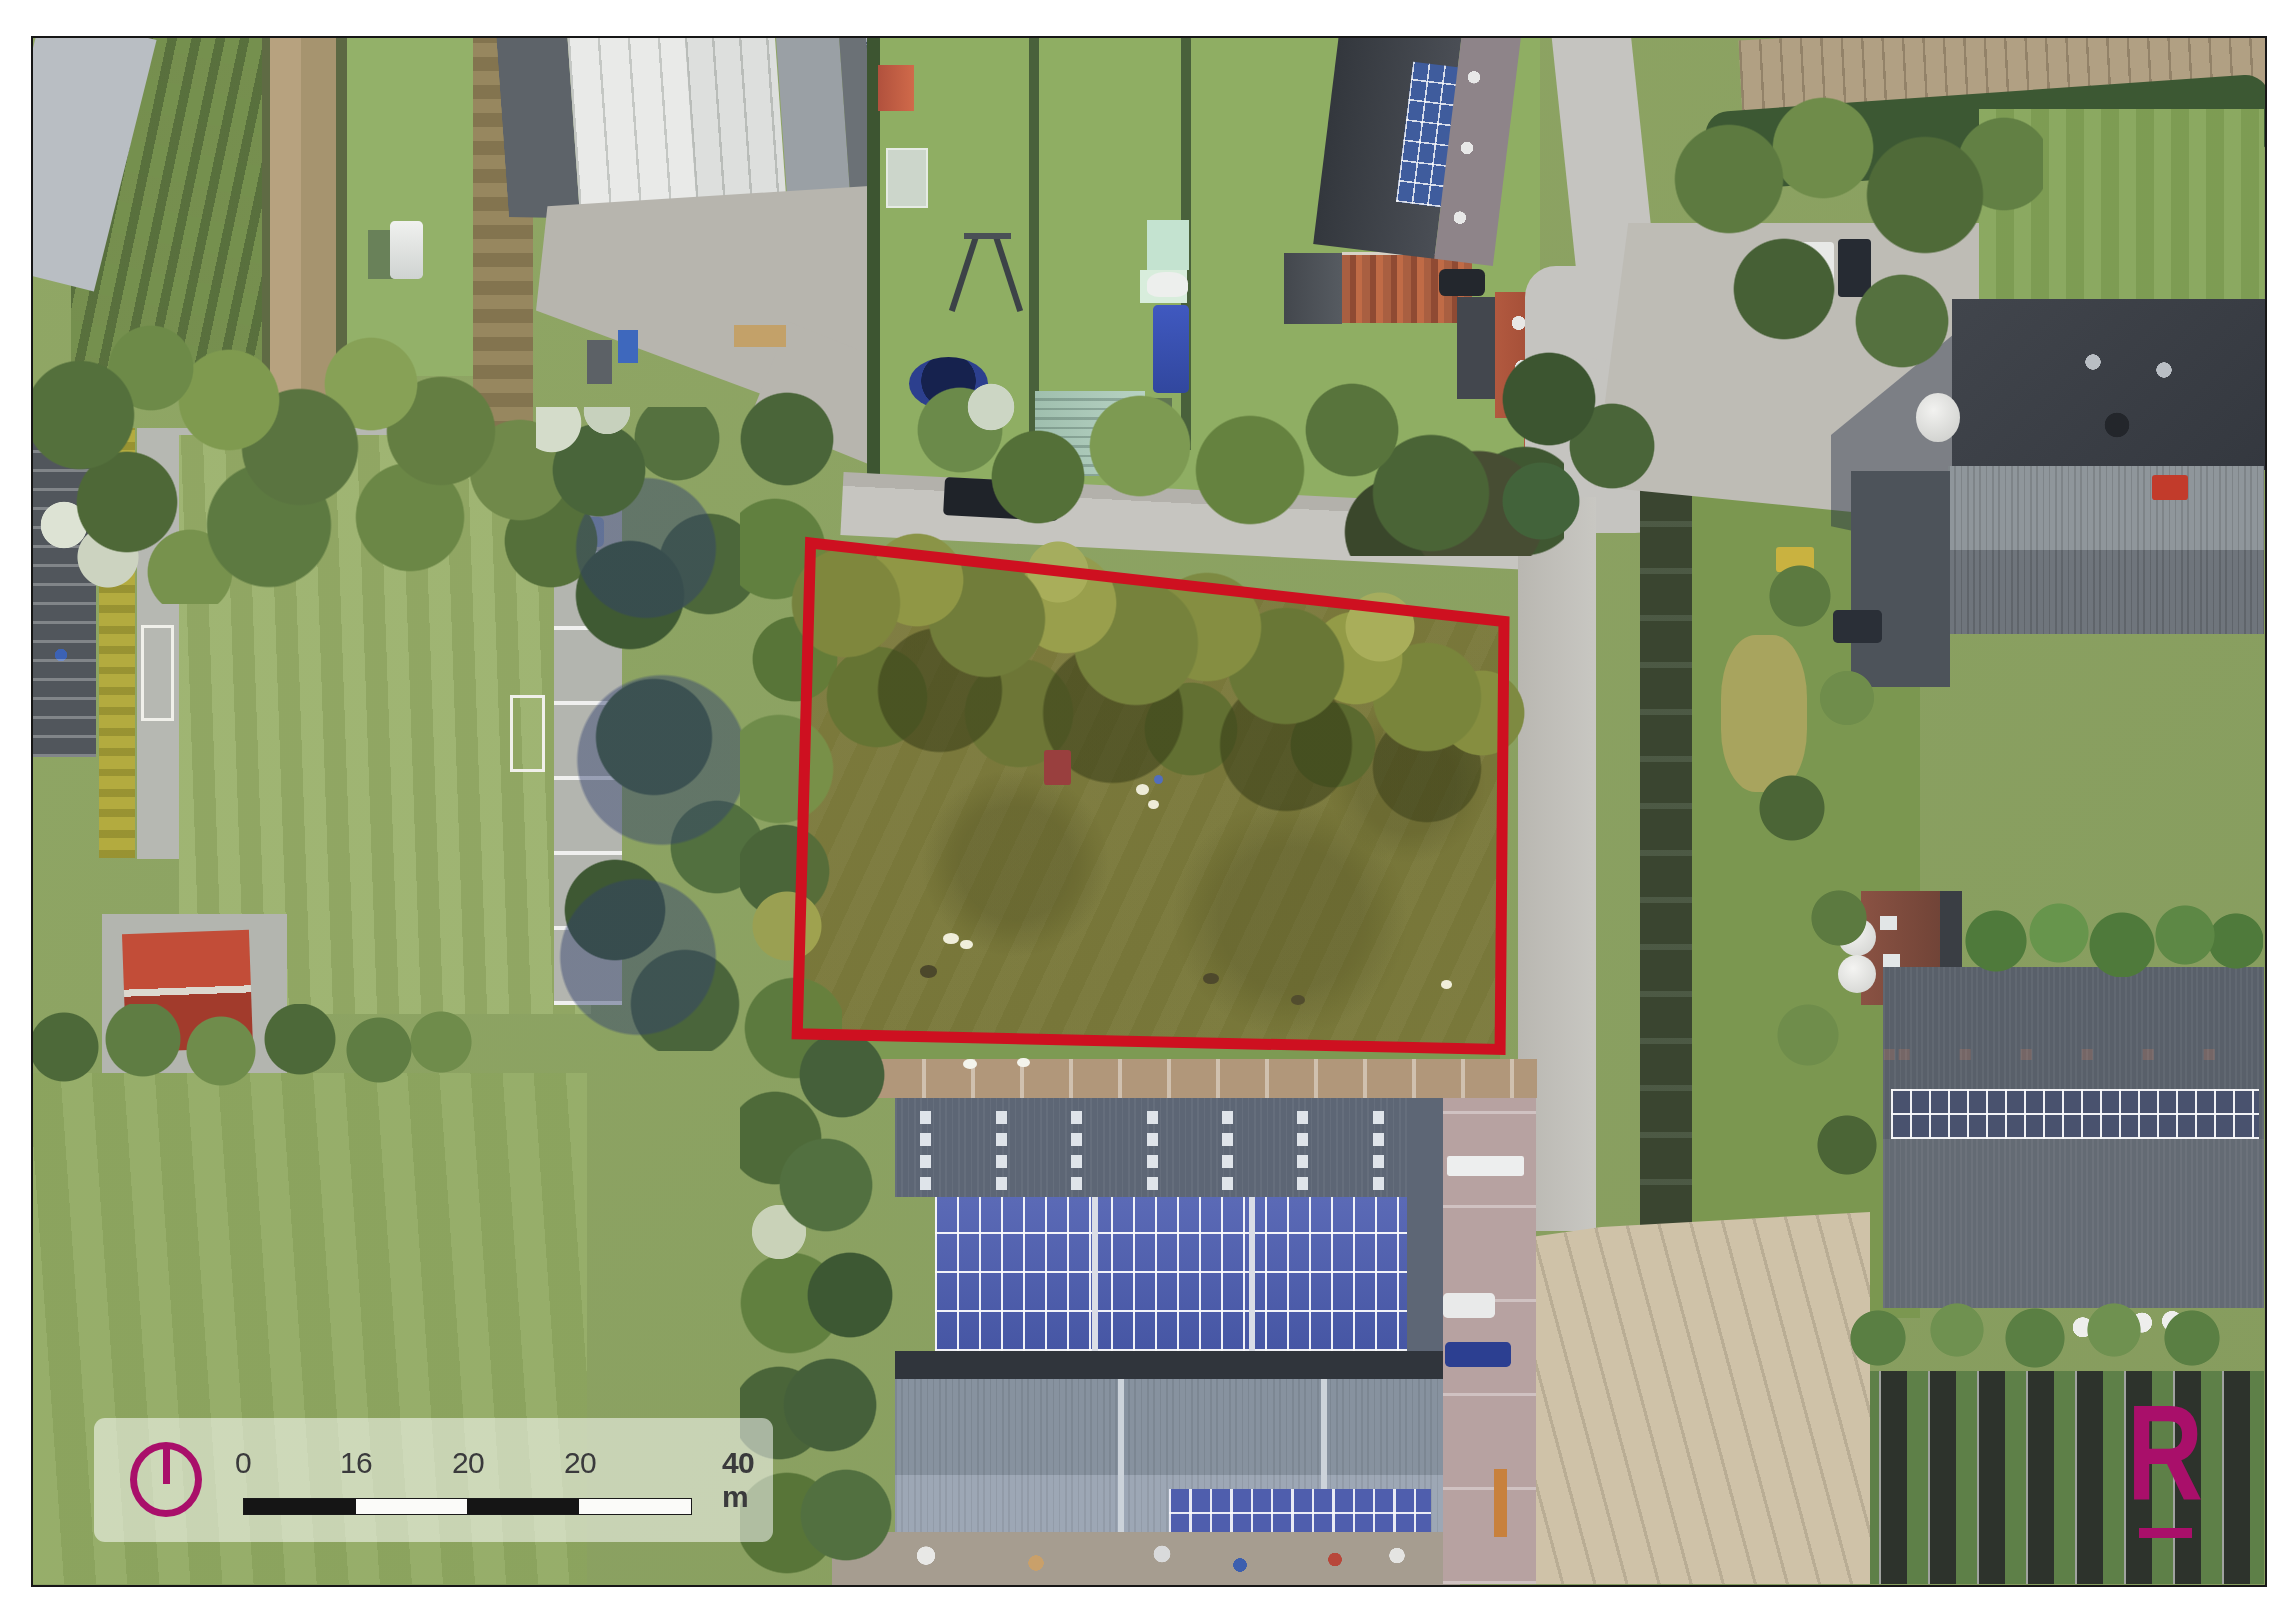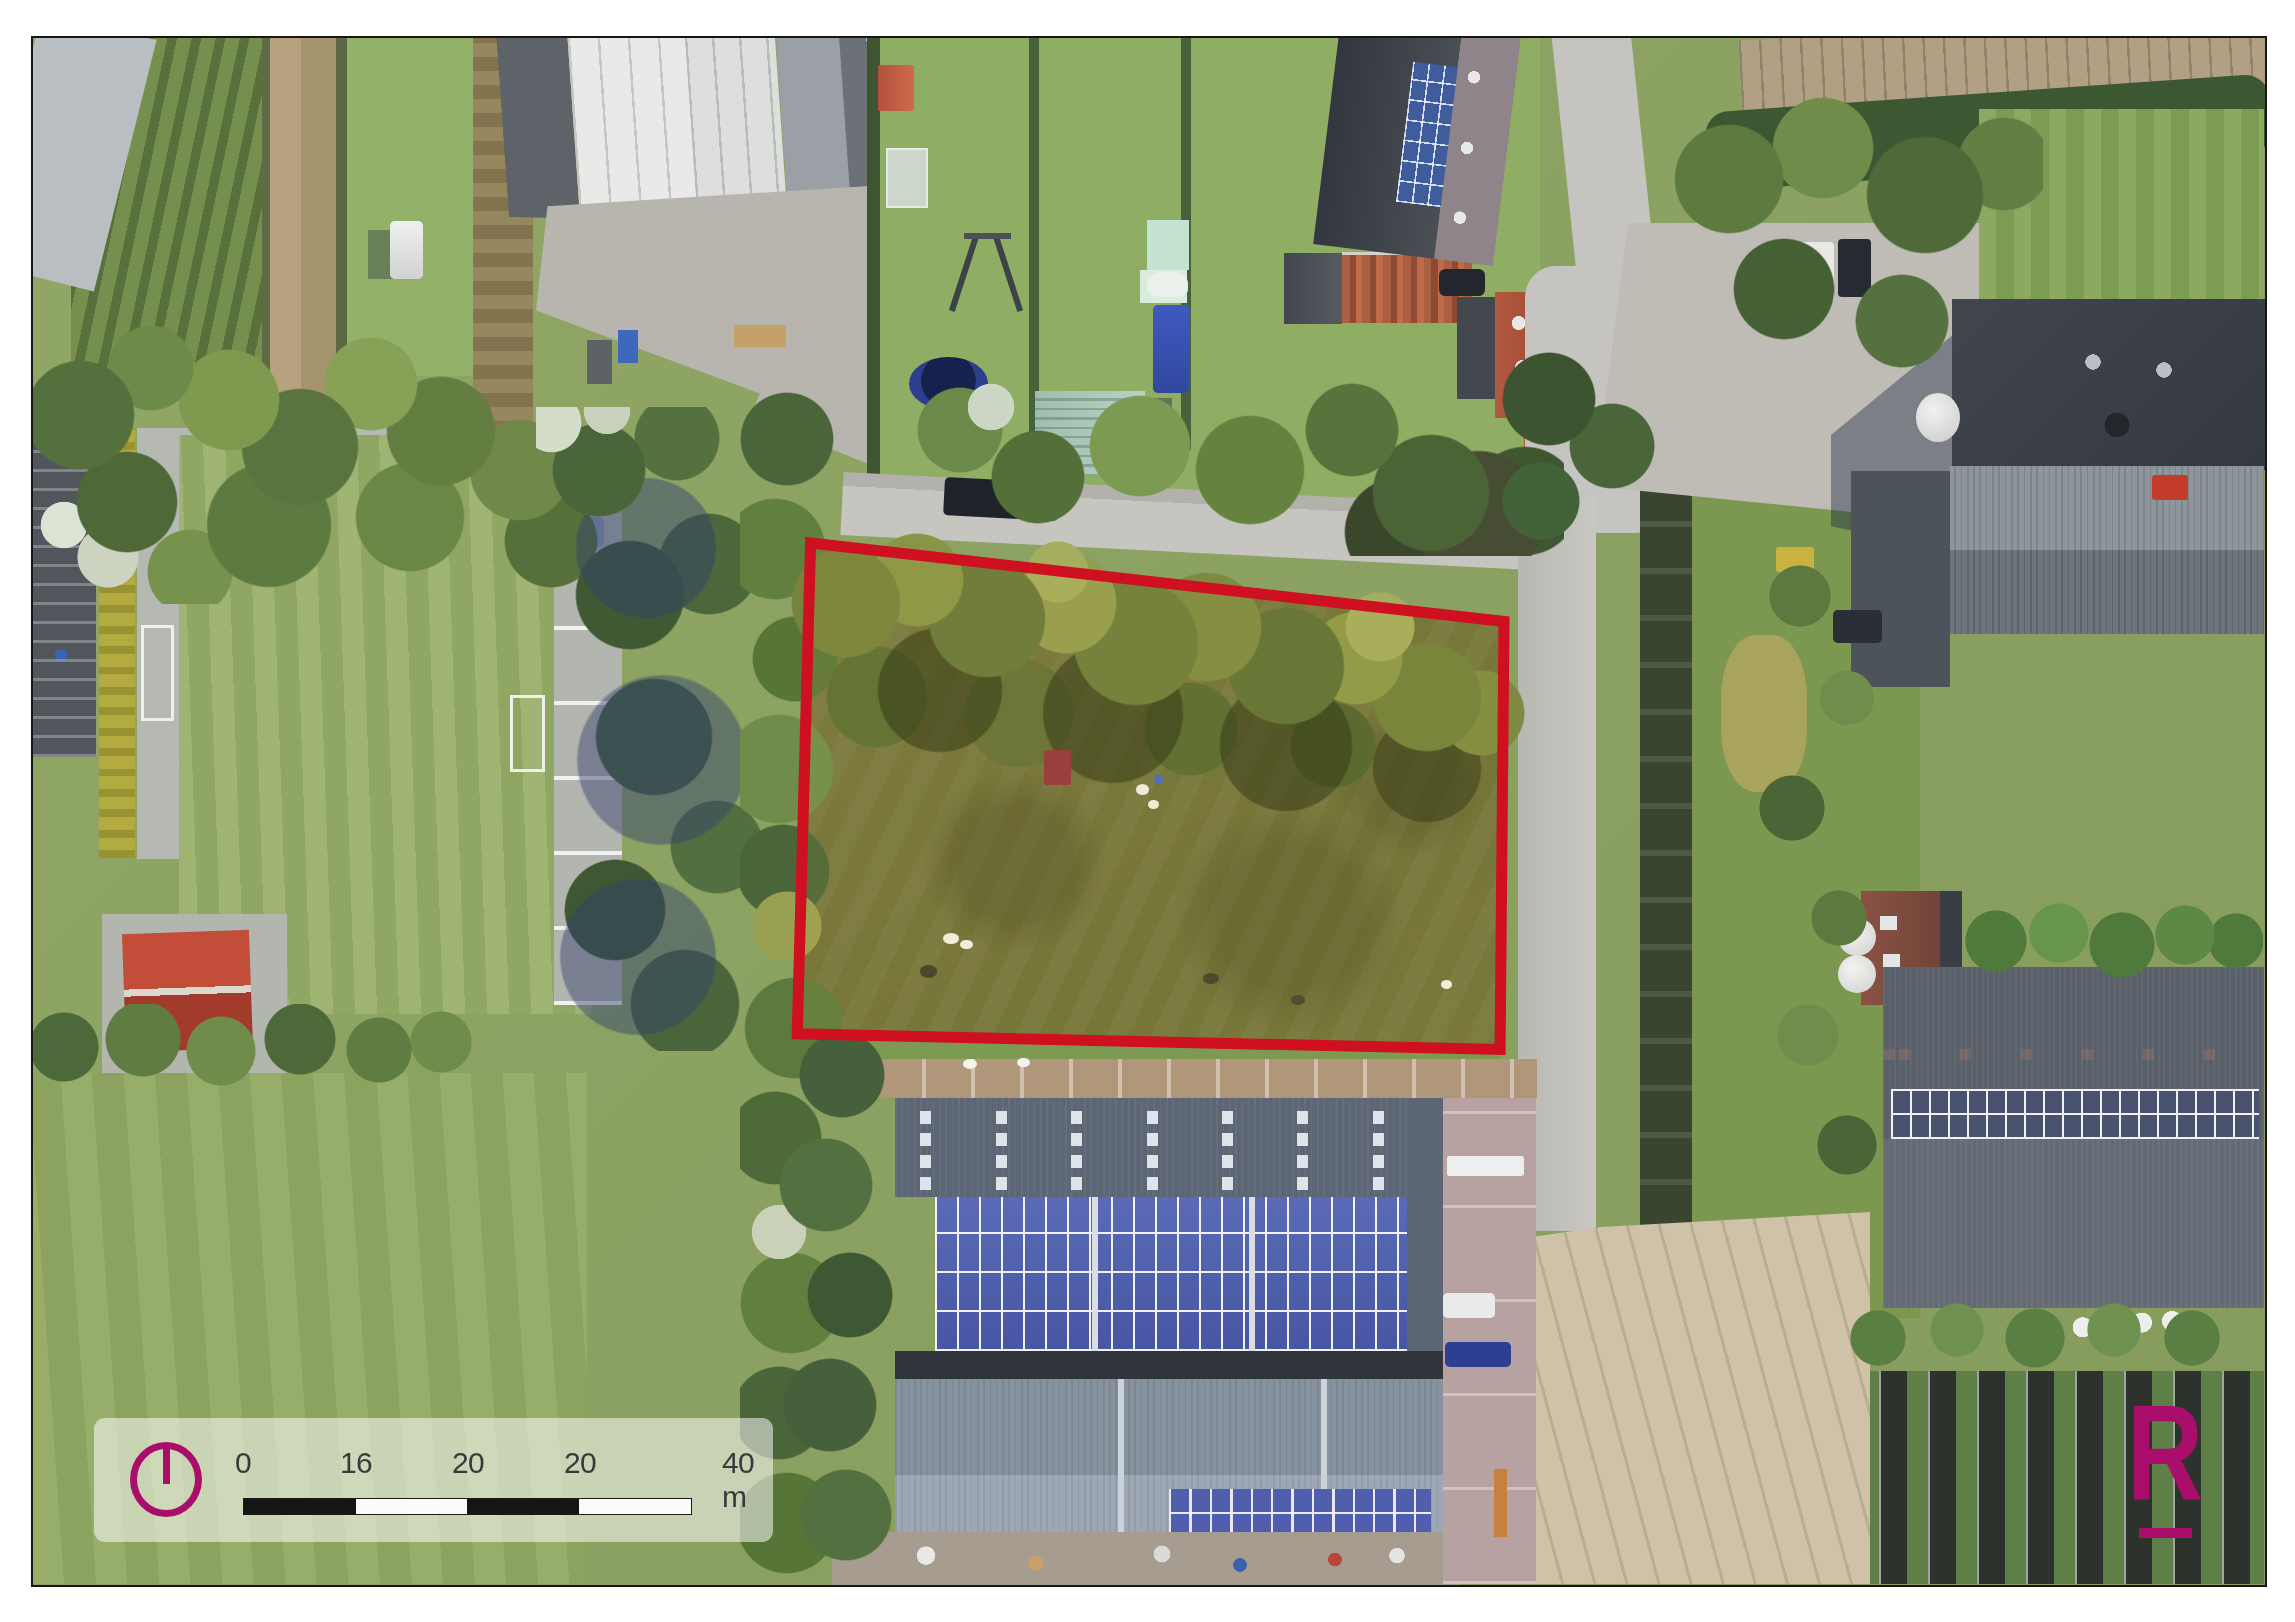--- a/index.html
+++ b/index.html
@@ -298,21 +298,21 @@
     </svg>
   </div>
 
   <div id="scalebar-panel">
     <div style="left:36px;top:23.6px;width:72px;height:75px;border:7.9px solid var(--accent-magenta,#a90f6a);border-radius:50%;"></div>
     <div class="np" style="left:69px;top:27px;width:7px;height:39px;"></div>
     <span class="tick" style="left:149px;">0</span>
     <span class="tick" style="left:262px;">16</span>
     <span class="tick" style="left:374px;">20</span>
     <span class="tick" style="left:486px;">20</span>
-    <span class="tick" style="left:645px;">40 m</span>
+    <span class="tick" style="left:645px;font-weight:bold;">40 m</span>
     <div style="left:149px;top:80px;width:449px;height:17.3px;border:1.6px solid #1a1a1a;background:linear-gradient(90deg,#151515 0 25%,#fbfbf9 25% 50%,#151515 50% 75%,#fbfbf9 75%);"></div>
   </div>
 
   <div id="logo-r">R</div>
   <div id="logo-bar"></div>
 
 </div>
 
 
 </body></html>

